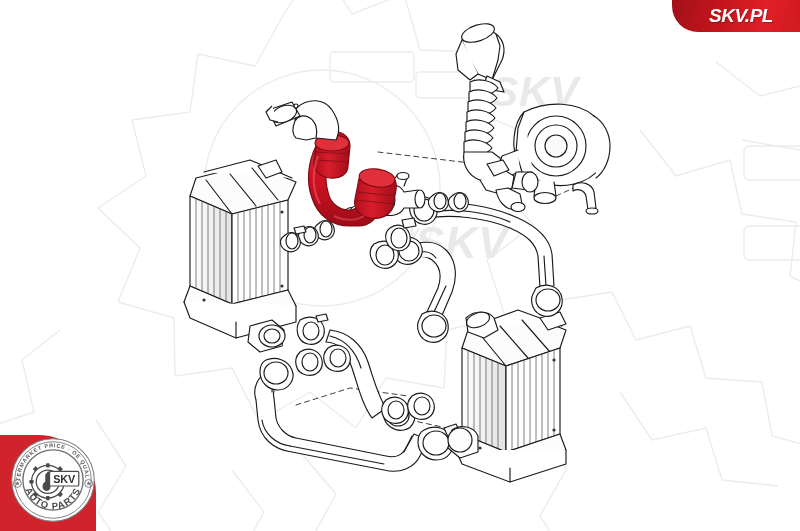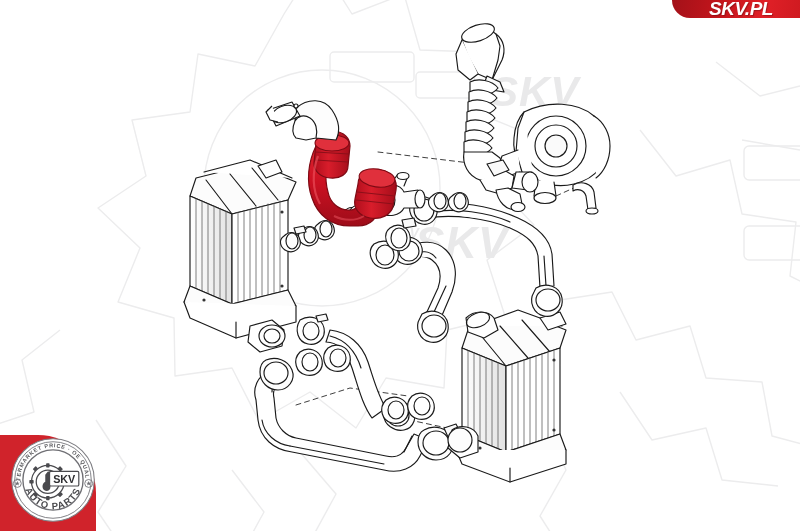--- a/index.html
+++ b/index.html
@@ -47,21 +47,21 @@
     left: 0; top: 0;
     width: 800px; height: 531px;
   }
 
   
   .brand-banner {
     position: absolute;
     right: 0;
     top: 0;
     width: 128px;
-    height: 18px;
+    height: 32px;
     background: linear-gradient(100deg, #a31119 0%, #c4151c 38%, #e02027 72%, #cf1a20 100%);
     border-bottom-left-radius: 26px;
     display: flex;
     align-items: center;
     justify-content: center;
     text-align: center;
   }
   .brand-banner-text {
     color: #ffffff;
     font-size: 19px;

